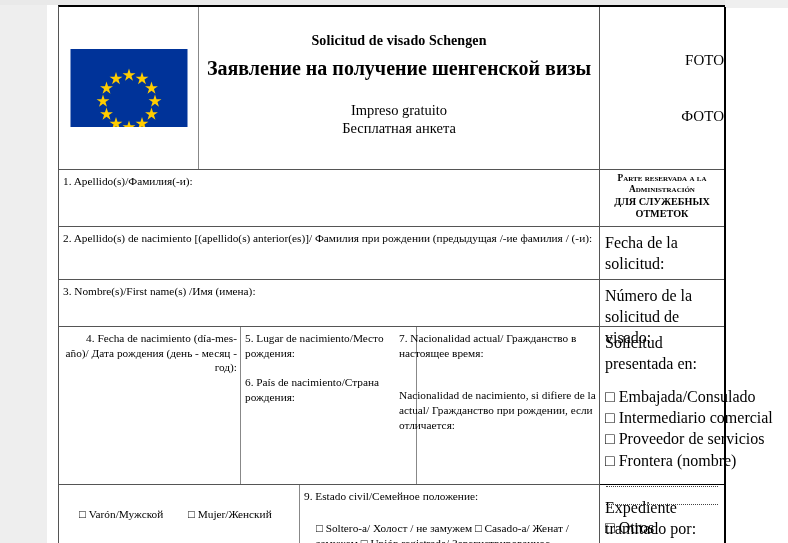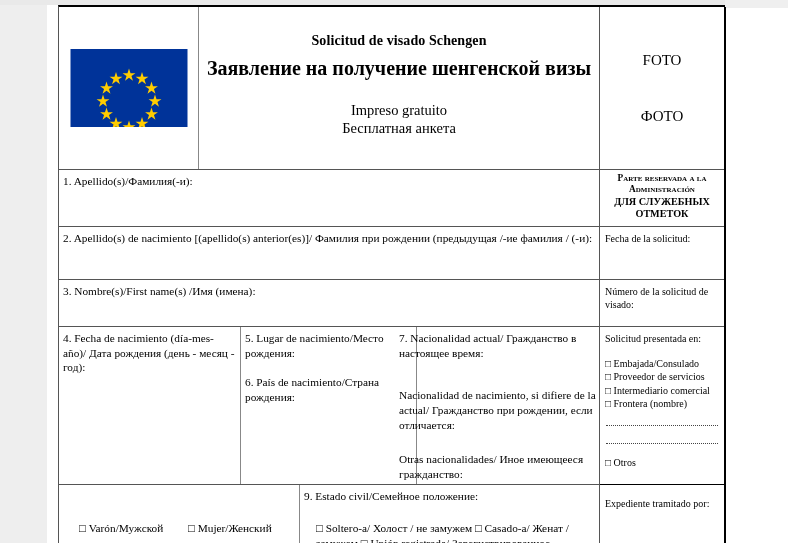--- a/index.html
+++ b/index.html
@@ -137,21 +137,21 @@
     height: 158px;
     border-bottom: 1.5px solid #555;
     box-sizing: border-box;
   }
   .c4 {
     position: absolute; left: 0; top: 0;
     width: 182px; height: 100%;
     border-right: 1.5px solid #888;
     box-sizing: border-box;
     padding: 4px 3px 2px 4px;
-    font-size: 11.3px; line-height: 1.30;
+    font-size: 11.3px; line-height: 1.30; text-align: right;
   }
   .c56 {
     position: absolute; left: 182px; top: 0;
     width: 176px; height: 100%;
     border-right: 1.5px solid #888;
     box-sizing: border-box;
     padding: 4px 3px 2px 4px;
     font-size: 11.3px; line-height: 1.30;
   }
   .c7 {
@@ -179,37 +179,37 @@
     font-size: 11.3px; line-height: 1.30;
   }
   .c9 {
     position: absolute; left: 241px; top: 0;
     right: 0; height: 100%;
     box-sizing: border-box;
     padding: 4px 3px 2px 4px;
     font-size: 11.3px; line-height: 1.38;
   }
   .sex-opts {
-    margin-top: 32px;
+    margin-top: 18px;
     padding-left: 16px;
   }
   .sex-opts span.opt { margin-right: 22px; white-space: nowrap; }
   .civil-opts {
     margin-top: 16px;
     padding-left: 12px;
   }
 
   
   .foto-cell {
     height: 163px;
     border-bottom: 1.5px solid #555;
     box-sizing: border-box;
     display: flex;
     flex-direction: column;
-    align-items: center;
+    align-items: flex-end;
     justify-content: center;
     font-size: 15px;
     line-height: 1.35;
     gap: 36px;
   }
   .admin-cell {
     height: 57px;
     border-bottom: 1.5px solid #555;
     box-sizing: border-box;
     text-align: center;
@@ -223,21 +223,21 @@
   }
   .admin-ru {
     font-size: 10.2px;
     font-weight: bold;
     line-height: 1.20;
     margin-top: 0px;
   }
   .rcell {
     box-sizing: border-box;
     padding: 5px 4px 2px 5px;
-    font-size: 10px;
+    font-size: 16px;
     line-height: 1.32;
     border-bottom: 1.5px solid #555;
   }
   .r-fecha { height: 53px; }
   .r-numero { height: 47px; }
   .r-presentada {
     height: 158px;
     border-bottom: 1.5px solid #000;
   }
   .r-exped {
@@ -312,21 +312,20 @@
         <div class="c4">
           <span>4. Fecha de nacimiento (día-mes-año)/ Дата рождения (день - месяц - год):</span>
         </div>
         <div class="c56">
           <div>5. Lugar de nacimiento/Место рождения:</div>
           <div class="gap-l">6. País de nacimiento/Страна рождения:</div>
         </div>
         <div class="c7">
           <div>7. Nacionalidad actual/ Гражданство в настоящее время:</div>
           <div class="gap-m">Nacionalidad de nacimiento, si difiere de la actual/ Гражданство при рождении, если отличается:</div>
-          <div class="gap-s">Otras nacionalidades/ Иное имеющееся гражданство:</div>
         </div>
       </div>
 
       <div class="row-89">
         <div class="c8">
           <div class="sex-opts">
             <span class="opt"><span>□</span>&nbsp;<span>Varón/Мужской</span></span>
             <span class="opt"><span>□</span>&nbsp;<span>Mujer/Женский</span></span>
           </div>
         </div>
@@ -359,22 +358,22 @@
       </div>
 
       <div class="rcell r-numero">
         <span>Número de la solicitud de visado:</span>
       </div>
 
       <div class="rcell r-presentada">
         <div>Solicitud presentada en:</div>
         <div class="chk-list">
           <div><span>□</span>&nbsp;<span>Embajada/Consulado</span></div>
+          <div><span>□</span>&nbsp;<span>Intermediario comercial</span></div>
           <div><span>□</span>&nbsp;<span>Proveedor de servicios</span></div>
-          <div><span>□</span>&nbsp;<span>Intermediario comercial</span></div>
           <div><span>□</span>&nbsp;<span>Frontera (nombre)</span></div>
         </div>
         <div class="dotline"></div>
         <div class="dotline second"></div>
         <div class="otros"><span>□</span>&nbsp;<span>Otros</span></div>
       </div>
 
       <div class="rcell r-exped">
         <span>Expediente tramitado por:</span>
       </div>

